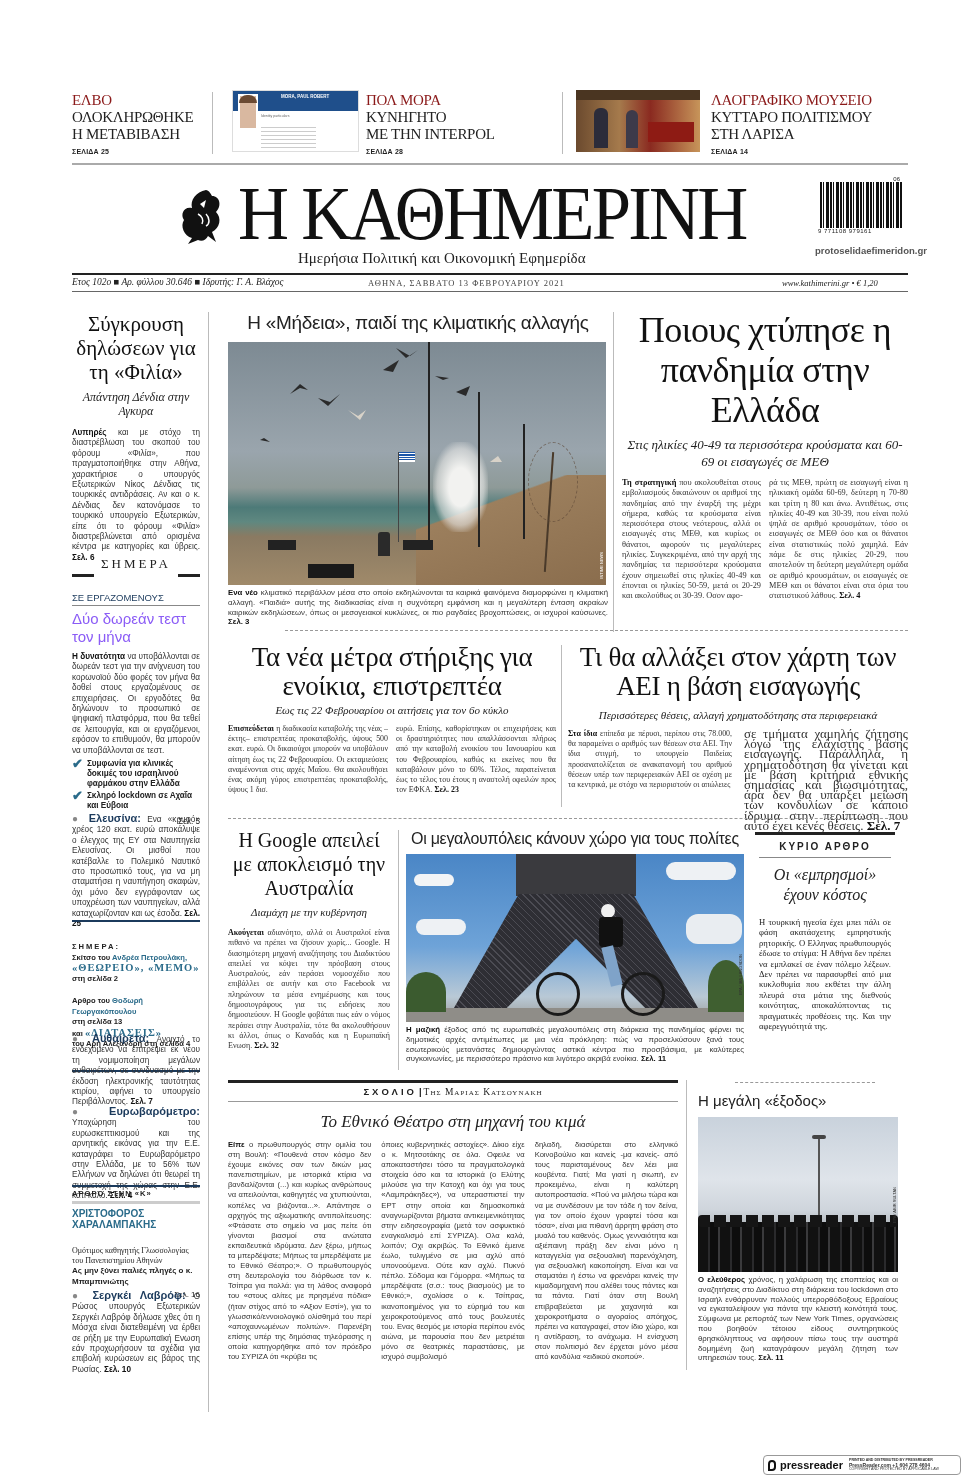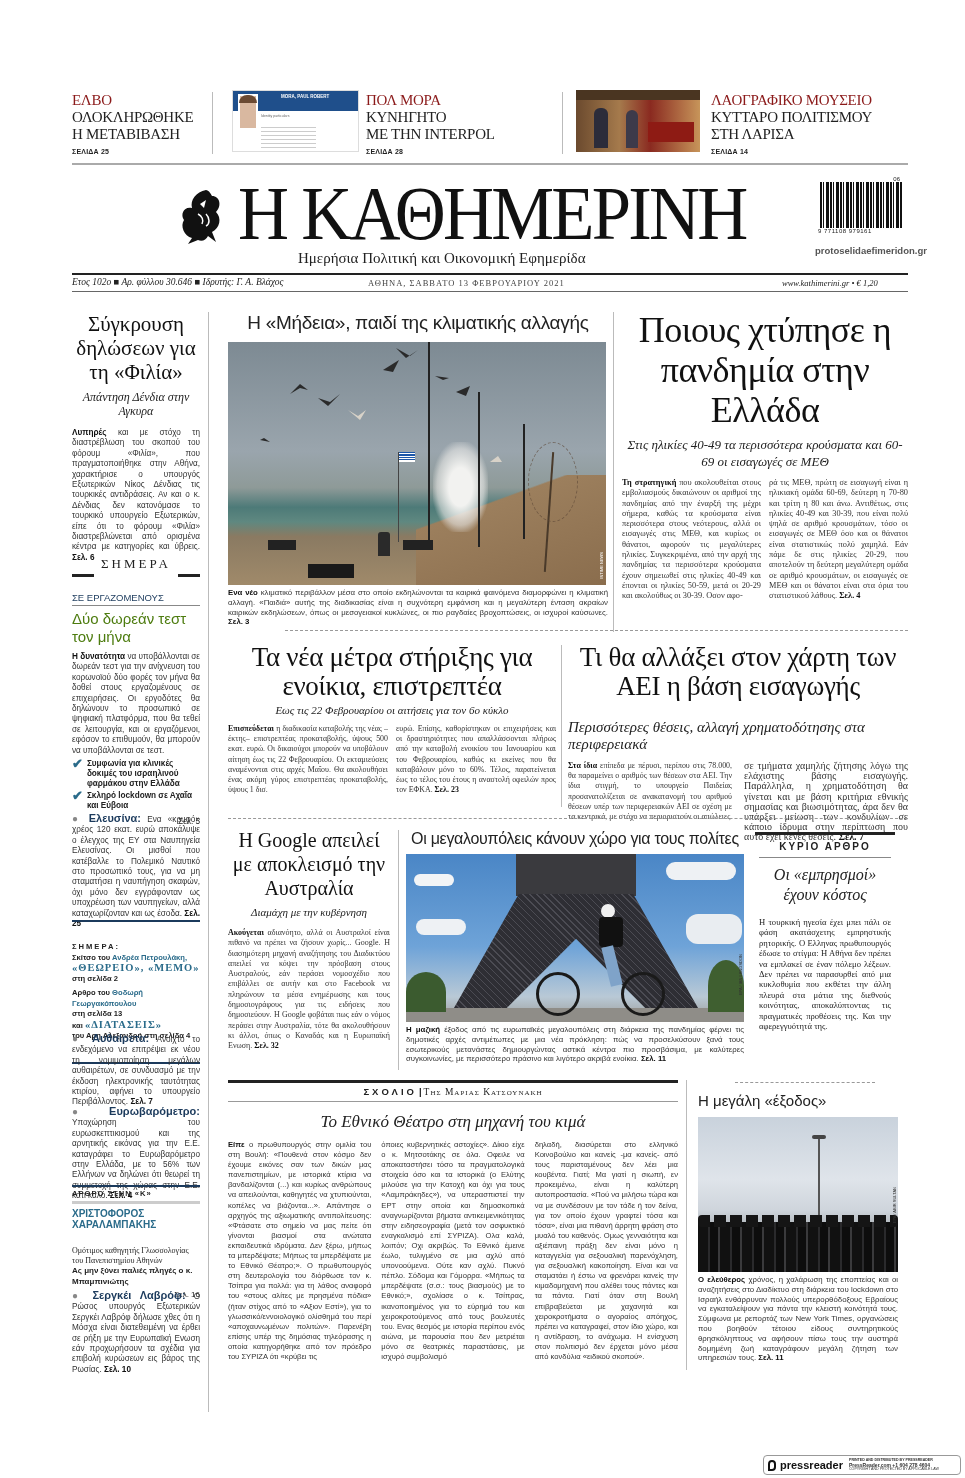--- a/index.html
+++ b/index.html
@@ -90,21 +90,21 @@
 <div class="abs" style="left:72px;top:556px;width:128px;text-align:center">
   <div class="serif" style="font-size:13px;letter-spacing:3px">ΣΗΜΕΡΑ</div>
   <div style="display:flex;justify-content:space-between;margin-top:2px">
       <div style="width:22px;height:3px;background:#222"></div>
       <div style="width:22px;height:3px;background:#222"></div>
     </div>
 </div>
 
 <div class="abs" style="left:72px;top:592px;width:128px">
   <div style="font-size:9.5px;color:#1b3a5c;border-bottom:1px solid #888;padding-bottom:2px">ΣΕ ΕΡΓΑΖΟΜΕΝΟΥΣ</div>
-  <div style="font-size:15px;line-height:18px;margin:4px 0 6px;color:#4d7c0f">Δύο δωρεάν τεστ τον μήνα</div>
+  <div style="font-size:15px;line-height:18px;margin:4px 0 6px;color:#8b5cf6">Δύο δωρεάν τεστ τον μήνα</div>
   <p class="body"><b>Η δυνατότητα</b><span> να υποβάλλονται σε δωρεάν τεστ για την ανίχνευση του κορωνοϊού δύο φορές τον μήνα θα δοθεί στους εργαζομένους σε επιχειρήσεις. Οι εργοδότες θα δηλώνουν το προσωπικό σε ψηφιακή πλατφόρμα, που θα τεθεί σε λειτουργία, και οι εργαζόμενοι, εφόσον το επιθυμούν, θα μπορούν να υποβάλλονται σε τεστ.</span></p>
   <div style="display:flex;gap:4px;margin-top:3px;font-size:8.2px;line-height:10px;font-weight:bold">
     <span style="color:#2a6b8a;font-size:13px">✔</span>
     <span>Συμφωνία για κλινικές δοκιμές του ισραηλινού φαρμάκου στην Ελλάδα</span>
   </div>
   <div style="display:flex;gap:4px;margin-top:2px;font-size:8.2px;line-height:10px;font-weight:bold">
     <span style="color:#2a6b8a;font-size:13px">✔</span>
     <span>Σκληρό lockdown σε Αχαΐα και Εύβοια</span>
   </div>
   <div style="text-align:right;font-size:8.2px;margin-top:6px">Σελ. 5</div>
@@ -112,21 +112,21 @@
 
 <div class="abs bullet" style="left:72px;top:813px;width:128px">
   <span class="dot">● </span><span class="lead">Ελευσίνα:</span><span> Ενα «κρυφό» χρέος 120 εκατ. ευρώ αποκάλυψε ο έλεγχος της ΕΥ στα Ναυπηγεία Ελευσίνας. Οι μισθοί που κατέβαλλε το Πολεμικό Ναυτικό στο προσωπικό τους, για να μη σταματήσει η ναυπήγηση σκαφών, όχι μόνο δεν εγγράφονταν ως υποχρέωση των ναυπηγείων, αλλά καταχωρίζονταν και ως έσοδα. </span><span class="sel">Σελ. 25</span>
 </div>
 
 <div class="abs" style="left:72px;top:920px;width:128px;border-top:2px solid #1b3a5c;border-bottom:2px solid #1b3a5c;padding:20px 0;font-size:7.6px;line-height:10.5px;font-weight:bold">
   <div style="letter-spacing:2px">ΣΗΜΕΡΑ:</div>
   <div><span>Σκίτσο του </span><span style="color:#2a6b8a">Ανδρέα Πετρουλάκη,</span></div>
   <div class="serif" style="color:#2a6b8a;font-size:10.5px;letter-spacing:1px">«ΘΕΩΡΕΙΟ», «ΜΕΜΟ»</div>
   <div>στη σελίδα 2</div>
-  <div style="margin-top:4px"><span>Αρθρο του </span><span style="color:#2a6b8a">Θοδωρή Γεωργακόπουλου</span></div>
+  <div style="margin-top:12px"><span>Αρθρο του </span><span style="color:#2a6b8a">Θοδωρή Γεωργακόπουλου</span></div>
   <div>στη σελίδα 13</div>
   <div><span>και </span><span class="serif" style="color:#2a6b8a;font-size:10.5px;letter-spacing:1px">«ΔΙΑΤΑΣΕΙΣ»</span></div>
   <div>του Αρη Αλεξανδρή στη σελίδα 4</div>
 </div>
 
 <div class="abs bullet" style="left:72px;top:1033px;width:128px">
   <span class="dot">● </span><span class="lead">Αυθαίρετα:</span><span> Ανοιχτό το ενδεχόμενο να επιτρέψει εκ νέου τη νομιμοποίηση μεγάλων αυθαιρέτων, σε συνδυασμό με την έκδοση ηλεκτρονικής ταυτότητας κτιρίου, αφήνει το υπουργείο Περιβάλλοντος. </span><span class="sel">Σελ. 7</span>
 </div>
 <div class="abs bullet" style="left:72px;top:1106px;width:128px">
   <span class="dot">● </span><span class="lead">Ευρωβαρόμετρο:</span><span> Υποχώρηση του ευρωσκεπτικισμού και της αρνητικής εικόνας για την Ε.Ε. καταγράφει το Ευρωβαρόμετρο στην Ελλάδα, με το 56% των Ελλήνων να δηλώνει ότι θεωρεί τη συμμετοχή της χώρας στην Ε.Ε. κάτι καλό. </span><span class="sel">Σελ. 4</span>
@@ -202,24 +202,24 @@
   <div style="display:flex;gap:8px">
     <p class="body serif" style="flex:1;font-size:7.9px;line-height:10.2px"><b>Επισπεύδεται</b><span> η διαδικασία καταβολής της νέας –έκτης– επιστρεπτέας προκαταβολής, ύψους 500 εκατ. ευρώ. Οι δικαιούχοι μπορούν να υποβάλουν αίτηση έως τις 22 Φεβρουαρίου. Οι εκταμιεύσεις αναμένονται στις αρχές Μαΐου. Θα ακολουθήσει ένας ακόμη γύρος επιστρεπτέας προκαταβολής, ύψους 1 δισ.</span></p>
     <p class="body serif" style="flex:1;font-size:7.9px;line-height:10.2px"><span>ευρώ. Επίσης, καθορίστηκαν οι επιχειρήσεις και οι δραστηριότητες που απαλλάσσονται πλήρως από την καταβολή ενοικίου του Ιανουαρίου και του Φεβρουαρίου, καθώς κι εκείνες που θα καταβάλουν μόνο το 60%. Τέλος, παρατείνεται έως το τέλος του έτους η αναστολή οφειλών προς τον ΕΦΚΑ. </span><span class="sel">Σελ. 23</span></p>
   </div>
 </div>
 
 <div class="vline" style="left:561px;top:645px;height:162px"></div>
 
 <div class="abs" style="left:568px;top:643px;width:340px">
   <div class="serif" style="font-size:27px;line-height:29px;text-align:center;color:#111;letter-spacing:-.3px">Τι θα αλλάξει στον χάρτη των ΑΕΙ η βάση εισαγωγής</div>
-  <div class="serif" style="font-size:15px;font-style:italic;margin:18px 0 8px">Περισσότερες θέσεις, αλλαγή χρηματοδότησης στα περιφερειακά</div>
+  <div class="serif" style="font-size:11px;font-style:italic;text-align:center;margin:8px 0 8px">Περισσότερες θέσεις, αλλαγή χρηματοδότησης στα περιφερειακά</div>
   <div style="display:flex;gap:12px">
     <p class="body serif" style="flex:1;font-size:7.9px;line-height:10.2px"><b>Στα ίδια</b><span> επίπεδα με πέρυσι, περίπου στις 78.000, θα παραμείνει ο αριθμός των θέσεων στα ΑΕΙ. Την ίδια στιγμή, το υπουργείο Παιδείας προσανατολίζεται σε ανακατανομή του αριθμού θέσεων υπέρ των περιφερειακών ΑΕΙ σε σχέση με τα κεντρικά, με στόχο να περιοριστούν οι απώλειες</span></p>
-    <p class="body serif" style="flex:1;font-size:10px;line-height:10.2px"><span>σε τμήματα χαμηλής ζήτησης λόγω της ελάχιστης βάσης εισαγωγής. Παράλληλα, η χρηματοδότηση θα γίνεται και με βάση κριτήρια εθνικής σημασίας και βιωσιμότητας, άρα δεν θα υπάρξει μείωση των κονδυλίων σε κάποιο ίδρυμα στην περίπτωση που αυτό έχει κενές θέσεις. </span><span class="sel">Σελ. 7</span></p>
+    <p class="body serif" style="flex:1;font-size:13px;line-height:10.2px"><span>σε τμήματα χαμηλής ζήτησης λόγω της ελάχιστης βάσης εισαγωγής. Παράλληλα, η χρηματοδότηση θα γίνεται και με βάση κριτήρια εθνικής σημασίας και βιωσιμότητας, άρα δεν θα υπάρξει μείωση των κονδυλίων σε κάποιο ίδρυμα στην περίπτωση που αυτό έχει κενές θέσεις. </span><span class="sel">Σελ. 7</span></p>
   </div>
 </div>
 
 <div class="dash" style="left:228px;top:818px;width:680px"></div>
 
 <div class="abs" style="left:228px;top:828px;width:162px">
   <div class="serif" style="font-size:20px;line-height:24px;text-align:center;color:#111">Η Google απειλεί με αποκλεισμό την Αυστραλία</div>
   <div class="serif" style="font-size:11px;font-style:italic;text-align:center;margin:6px 0 10px">Διαμάχη με την κυβέρνηση</div>
   <p class="body serif" style="font-size:8px;line-height:10.3px"><b>Ακούγεται</b><span> αδιανόητο, αλλά οι Αυστραλοί είναι πιθανό να πρέπει να ζήσουν χωρίς... Google. Η διασημότερη μηχανή αναζήτησης του Διαδικτύου απειλεί να κόψει την πρόσβαση στους Αυστραλούς, εάν περάσει νομοσχέδιο που επιβάλλει σε αυτήν και στο Facebook να πληρώνουν τα μέσα ενημέρωσης και τους δημοσιογράφους για τις ειδήσεις που δημοσιεύουν. Η Google φοβάται πως εάν ο νόμος περάσει στην Αυστραλία, τότε θα ακολουθήσουν κι άλλοι, όπως ο Καναδάς και η Ευρωπαϊκή Ενωση. </span><span class="sel">Σελ. 32</span></p>
 </div>

